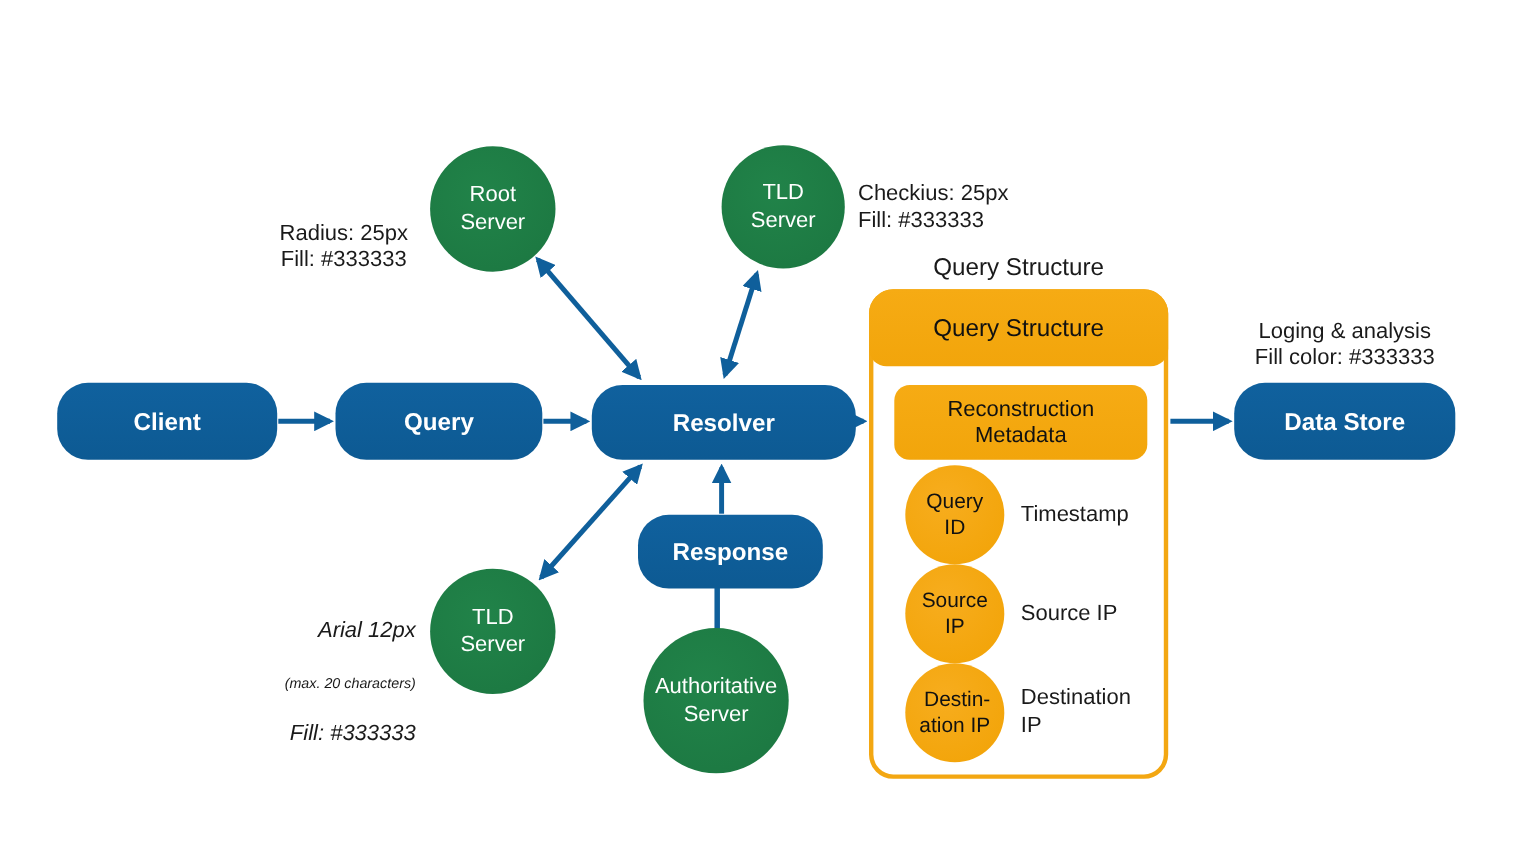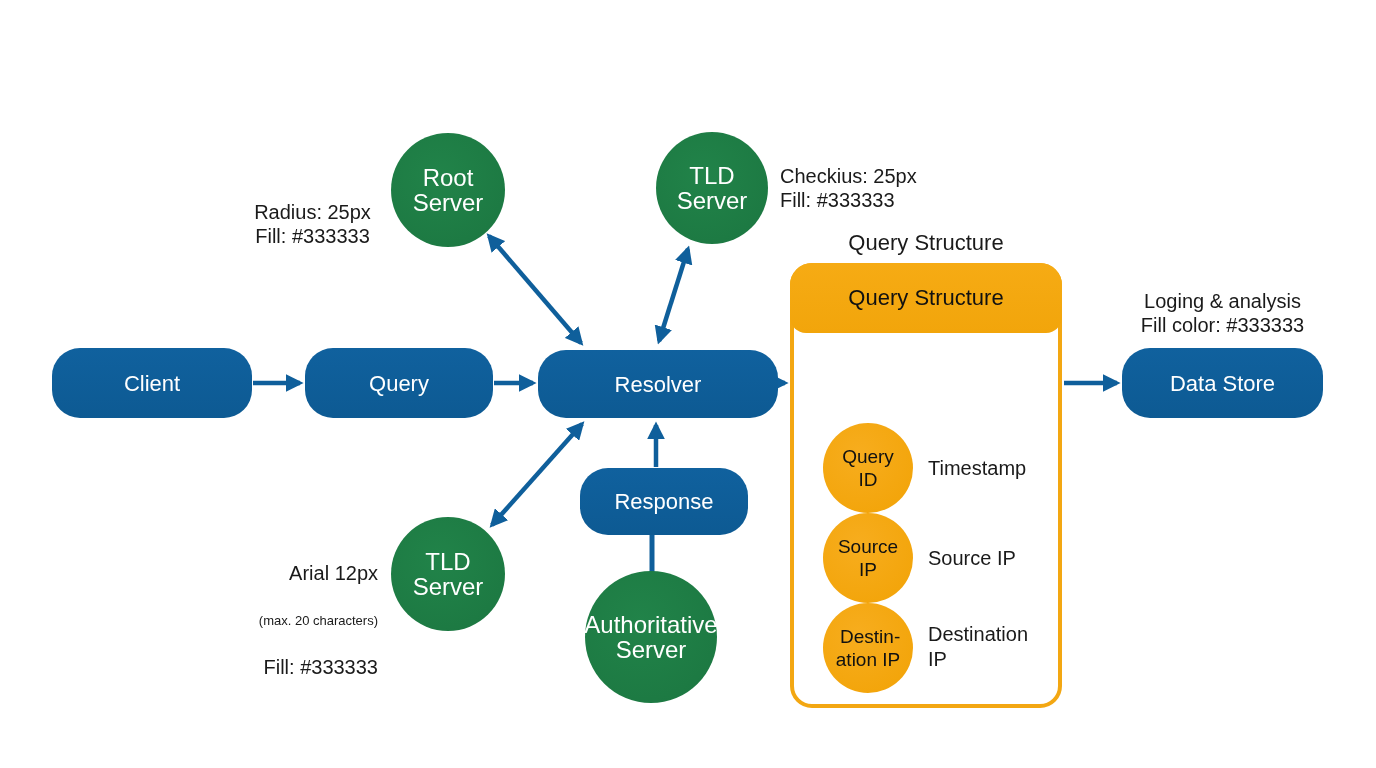--- a/index.html
+++ b/index.html
@@ -7,25 +7,25 @@
     position:relative;width:1376px;height:768px;background:#ffffff;overflow:hidden;
     font-family:"Liberation Sans", sans-serif;color:#1a1a1a;
   }
   .edges{position:absolute;left:0;top:0;width:1376px;height:768px;z-index:1;}
   .node{
     position:absolute;z-index:2;display:flex;align-items:center;justify-content:center;
     text-align:center;white-space:pre-line;box-sizing:border-box;
   }
   .box{
     background:linear-gradient(180deg,#10619e 0%,#0d5a93 100%);
-    color:#ffffff;border-radius:28px;font-size:22px;line-height:25px;
+    color:#ffffff;border-radius:28px;font-size:22px;line-height:25px;font-weight:bold;
   }
   .circle{
     background:radial-gradient(circle at 42% 38%,#218349 0%,#1d7a43 70%,#1b7440 100%);
-    color:#ffffff;border-radius:50%;font-size:24px;line-height:25px;
+    color:#ffffff;border-radius:50%;font-size:20px;line-height:25px;
   }
   .note{position:absolute;z-index:2;font-size:20px;line-height:24px;white-space:pre-line;}
   .panel{
     position:absolute;z-index:2;left:790px;top:263px;width:272px;height:445px;
     box-sizing:border-box;border:4px solid #f3a712;border-radius:22px;background:#ffffff;
   }
   .panel-header{
     position:absolute;left:-4px;top:-4px;width:272px;height:70px;box-sizing:border-box;
     background:linear-gradient(180deg,#f6ab14 0%,#f2a50b 100%);
     border-radius:22px 22px 16px 16px;display:flex;align-items:center;justify-content:center;
@@ -114,33 +114,37 @@
 
   <div class="note" style="left:240px;top:164px;width:145px;text-align:center;margin-top:36px;">Radius: 25px
 Fill: #333333</div>
 
   <div class="note" style="left:780px;top:164px;text-align:left;">Checkius: 25px
 Fill: #333333</div>
 
   <div class="note" style="left:1122px;top:289px;width:201px;text-align:center;">Loging &amp; analysis
 Fill color: #333333</div>
 
-  <div class="note" style="left:197px;top:537px;width:181px;text-align:right;">
+  <div class="note" style="left:197px;top:537px;width:181px;text-align:right;font-style:italic;">
     <span class="big-line">Arial 12px</span>
     <span class="small-line">(max. 20 characters)</span>
     <span class="big-line">Fill: #333333</span>
   </div>
 
   <div class="note" style="left:790px;top:231px;width:272px;text-align:center;font-size:22px;">Query Structure</div>
 
   <div class="panel">
     <div class="panel-header">
       <span>Query Structure</span>
     </div>
 
+    <div class="meta-box">
+      <span>Reconstruction
+Metadata</span>
+    </div>
 
     <div class="item-circle" style="top:156px;">
       <span>Query
 ID</span>
     </div>
     <div class="item-label" style="top:201px;">Timestamp</div>
 
     <div class="item-circle" style="top:246px;">
       <span>Source
 IP</span>

